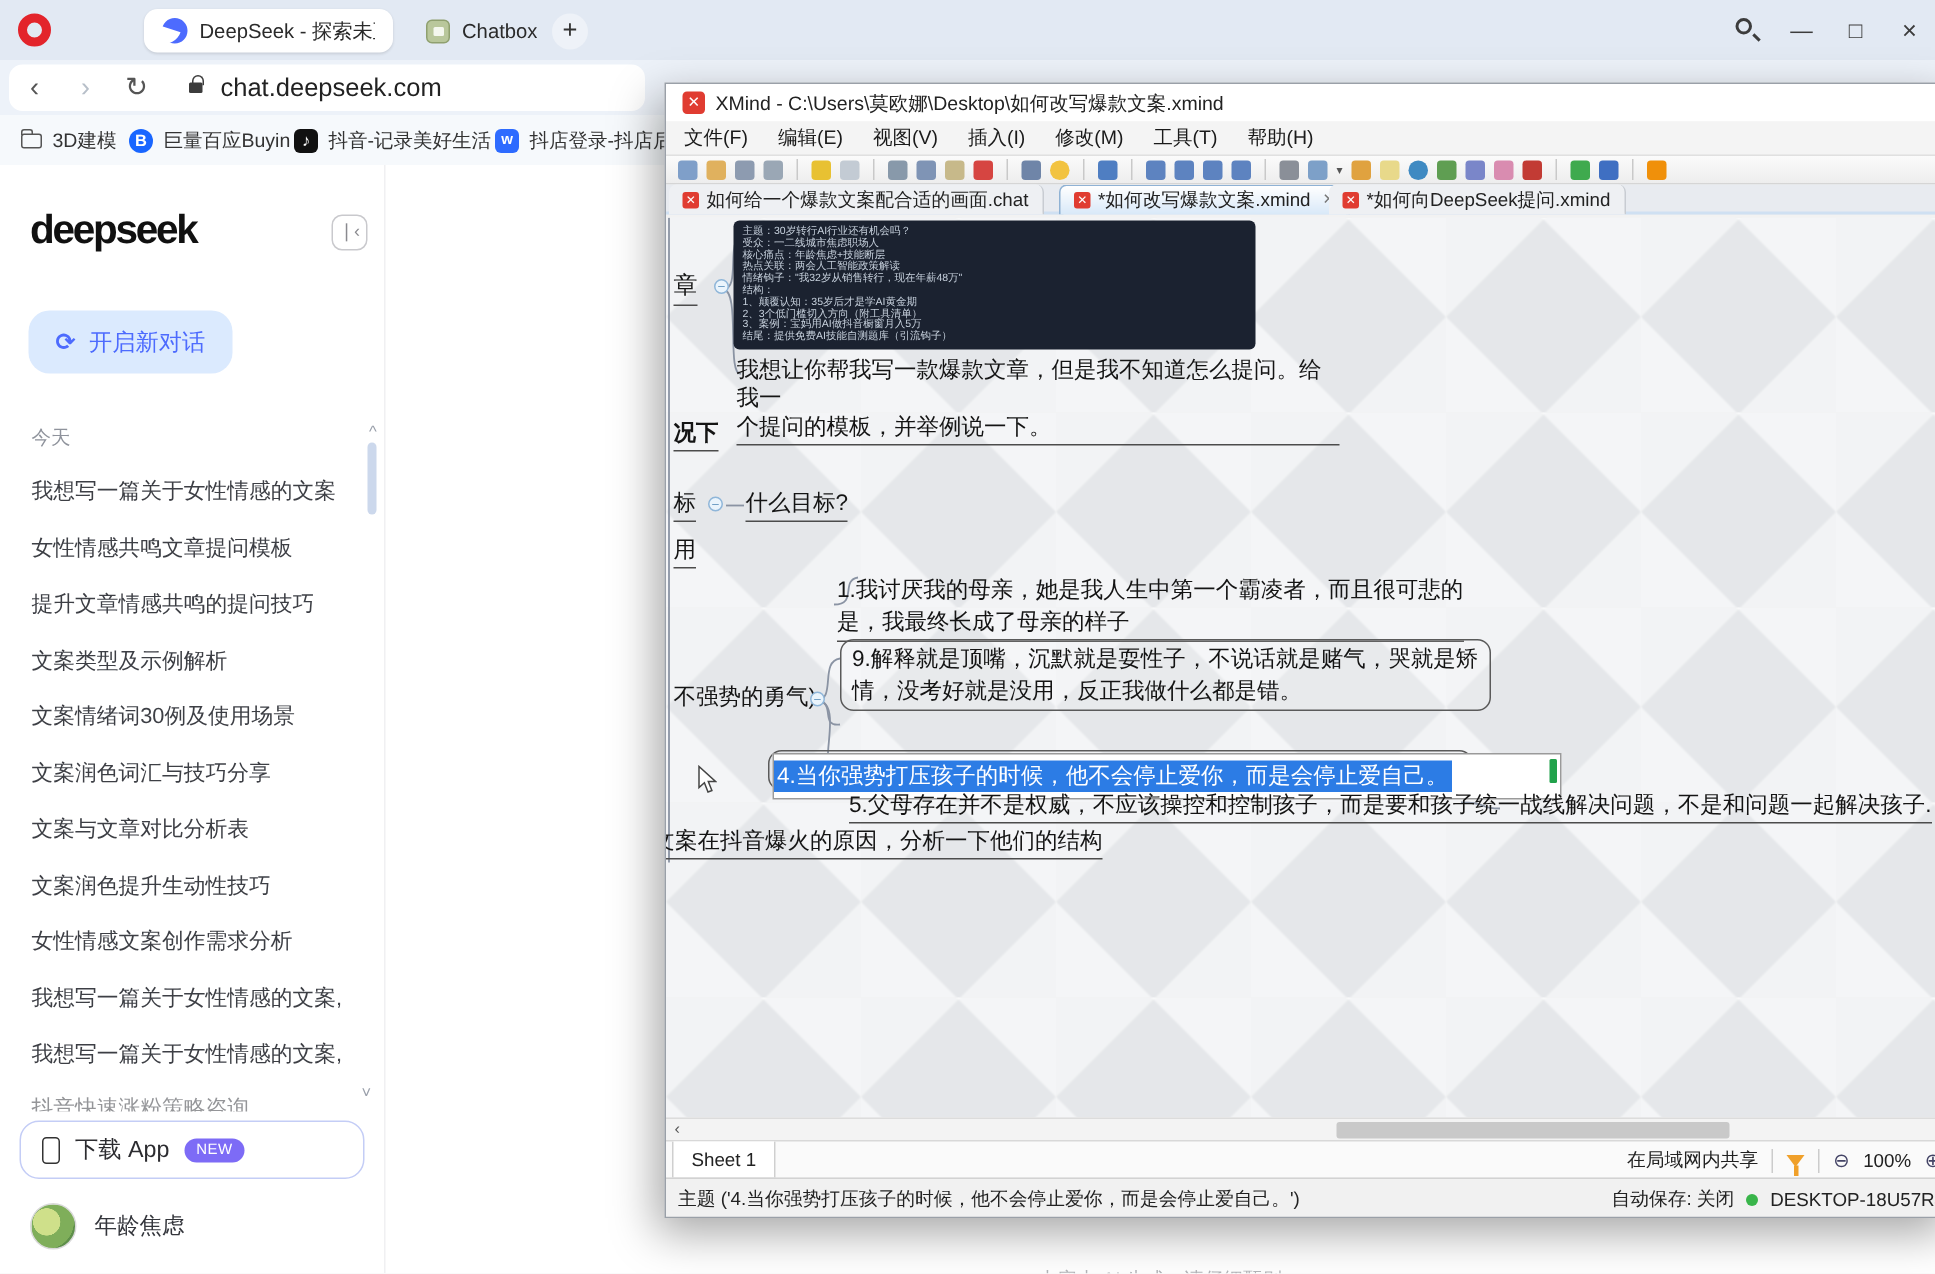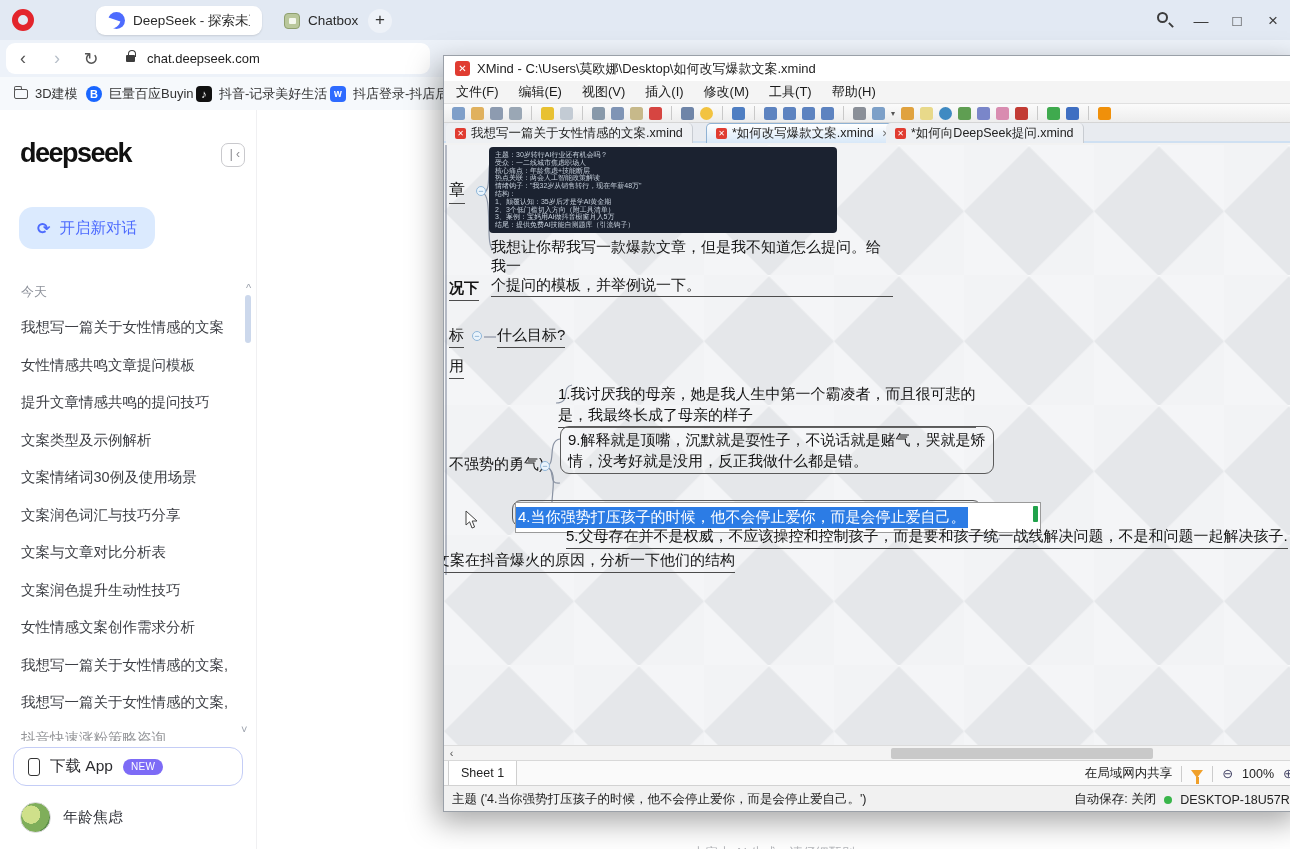--- a/index.html
+++ b/index.html
@@ -24,21 +24,21 @@
   .search-glass:after { content:""; position:absolute; left:9px; top:10px; width:6px; height:2px; background:#3c3c3c; transform:rotate(45deg); }
   .profile-pill { position:absolute; left:1258px; top:42px; width:36px; height:16px; background:#fff; border-radius:8px 8px 0 0; }
   .profile-pill i { position:absolute; left:21px; top:3px; width:9px; height:9px; background:#5640d6; border-radius:50%; }
 
   .addr-row { position:absolute; left:0; top:40px; width:1290px; height:37px; background:#edf2f9; }
   .addr-pill { position:absolute; left:6px; top:3px; width:424px; height:31px; background:#fff; border-radius:9px; display:flex; align-items:center; color:#444; }
   .navg { font-size:18px; color:#555; width:34px; text-align:center; }
   .navg.dis { color:#b7bfc9; }
   .lock { width:9px; height:7px; background:#3c3c3c; border-radius:1px; position:relative; margin:0 12px 0 18px; }
   .lock:before { content:""; position:absolute; left:1.5px; top:-5px; width:6px; height:6px; border:1.5px solid #3c3c3c; border-bottom:none; border-radius:4px 4px 0 0; }
-  .url { font-size:13px; color:#222; }
+  .url { font-size:17px; color:#222; }
 
   .bk-row { position:absolute; left:0; top:77px; width:1290px; height:33px; background:#f6f9fc; }
   .bk { position:absolute; top:0; height:33px; display:flex; align-items:center; gap:7px; font-size:13px; color:#333; }
   .folder-ic { width:14px; height:10px; border:1.5px solid #555; border-radius:2px; position:relative; }
   .folder-ic:before { content:""; position:absolute; left:-1px; top:-4px; width:6px; height:3px; border:1.5px solid #555; border-bottom:none; border-radius:2px 2px 0 0; }
   .b-ic { width:16px; height:16px; border-radius:50%; background:#1966ff; color:#fff; font-size:11px; font-weight:bold; text-align:center; line-height:16px; }
   .dy-ic { width:16px; height:16px; border-radius:4px; background:#111; color:#fff; font-size:11px; text-align:center; line-height:16px; }
   .dd-ic { width:16px; height:16px; border-radius:4px; background:#2e6bff; color:#fff; font-size:10px; font-weight:bold; text-align:center; line-height:16px; }
 
   
@@ -245,21 +245,21 @@
       <span class="ti" style="background:#c23b34;"></span>
       <span class="tsep"></span>
       <span class="ti" style="background:#3faa4e;"></span>
       <span class="ti" style="background:#3f6fc2;"></span>
       <span class="tsep"></span>
       <span class="ti" style="background:#f0900a;"></span>
     </div>
     <div class="xm-tabs">
       <div class="dtab" style="left:2px;">
         <span class="mini">✕</span>
-        <span>我想写一篇关于女性情感的文案.xmind</span>
+        <span>如何给一个爆款文案配合适的画面.chat</span>
       </div>
       <div class="dtab active" style="left:262px;">
         <span class="mini">✕</span>
         <span>*如何改写爆款文案.xmind</span>
         <span class="x">✕</span>
       </div>
       <div class="dtab" style="left:442px;">
         <span class="mini">✕</span>
         <span>*如何向DeepSeek提问.xmind</span>
       </div>

